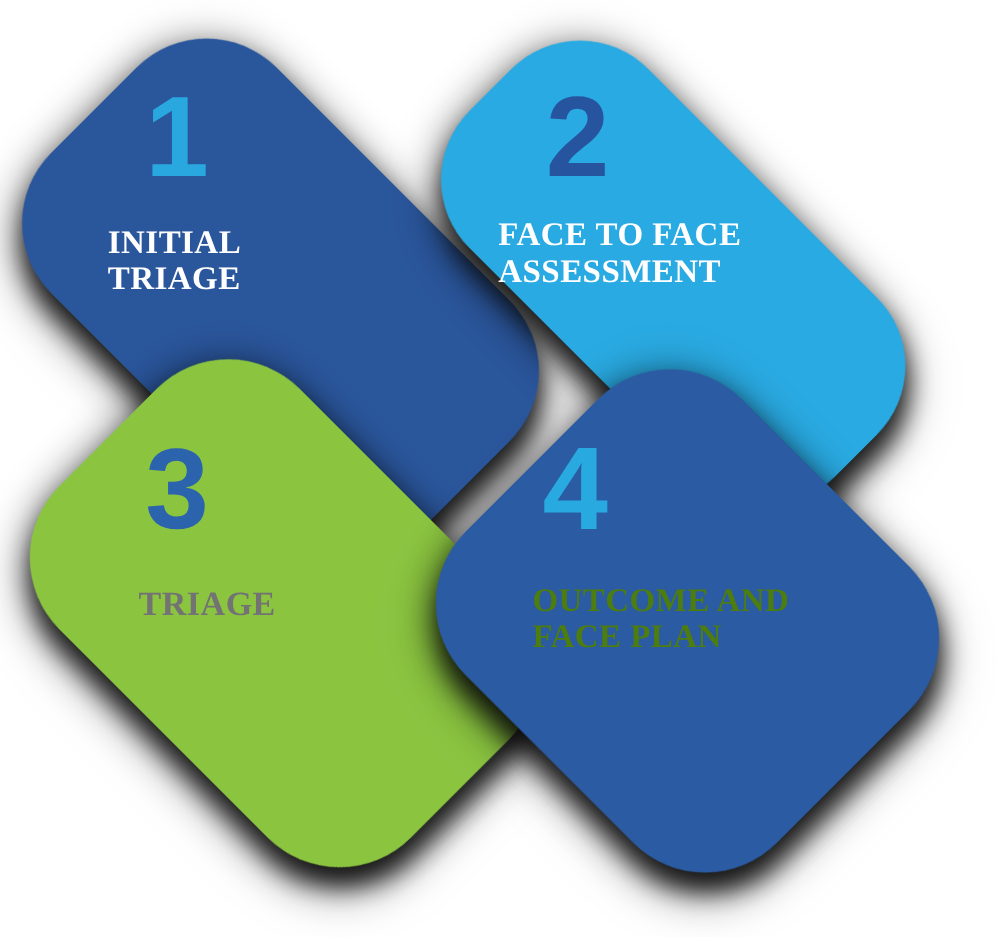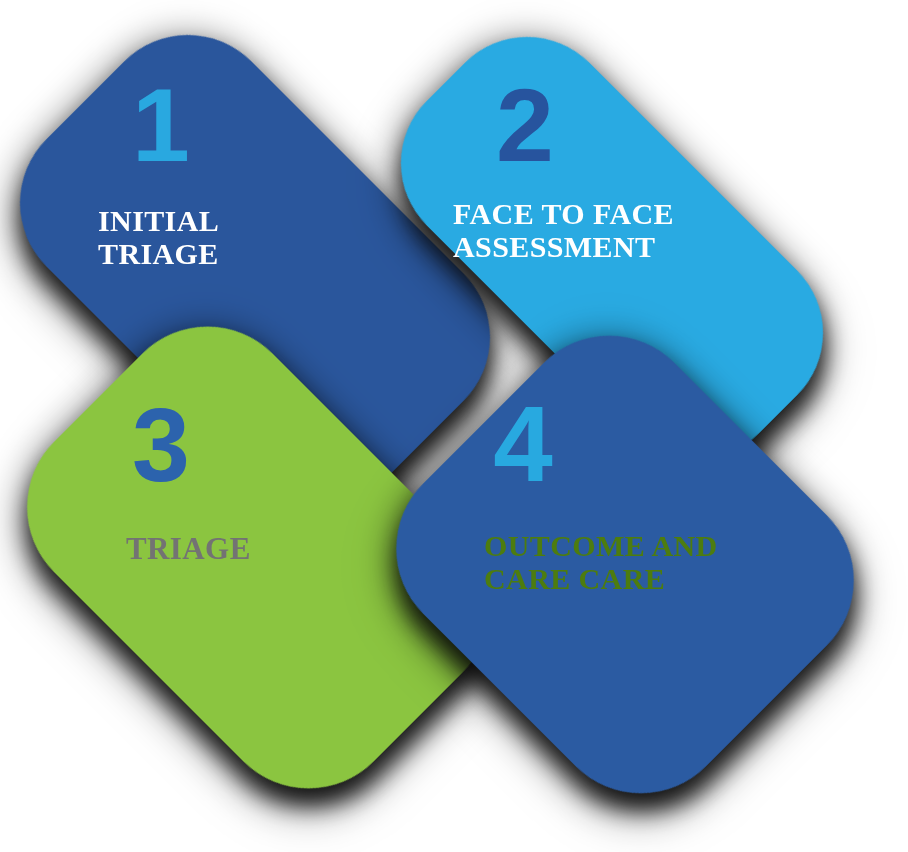--- a/index.html
+++ b/index.html
@@ -75,16 +75,16 @@
 
   <div class="overlay num num-3" style="color: rgb(44, 99, 173);">3</div>
   <div class="overlay title title-3" style="color: #737373;">
     <span class="line">TRIAGE</span>
     <span class="line"></span>
   </div>
 
   <div class="overlay num num-4" style="color: rgb(40, 169, 224);">4</div>
   <div class="overlay title title-4" style="color: #4d7c0f;">
     <span class="line">OUTCOME AND</span>
-    <span class="line">CARE CARE</span>
+    <span class="line">FACE PLAN</span>
   </div>
 
 </div>
 
 </body></html>

